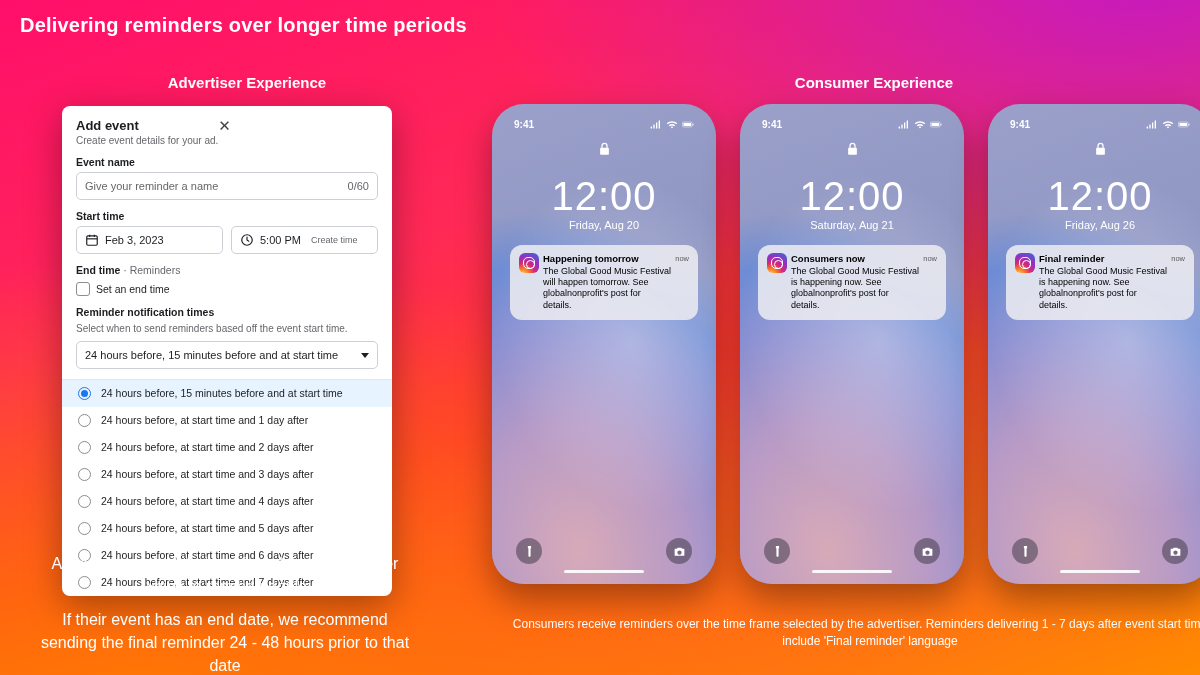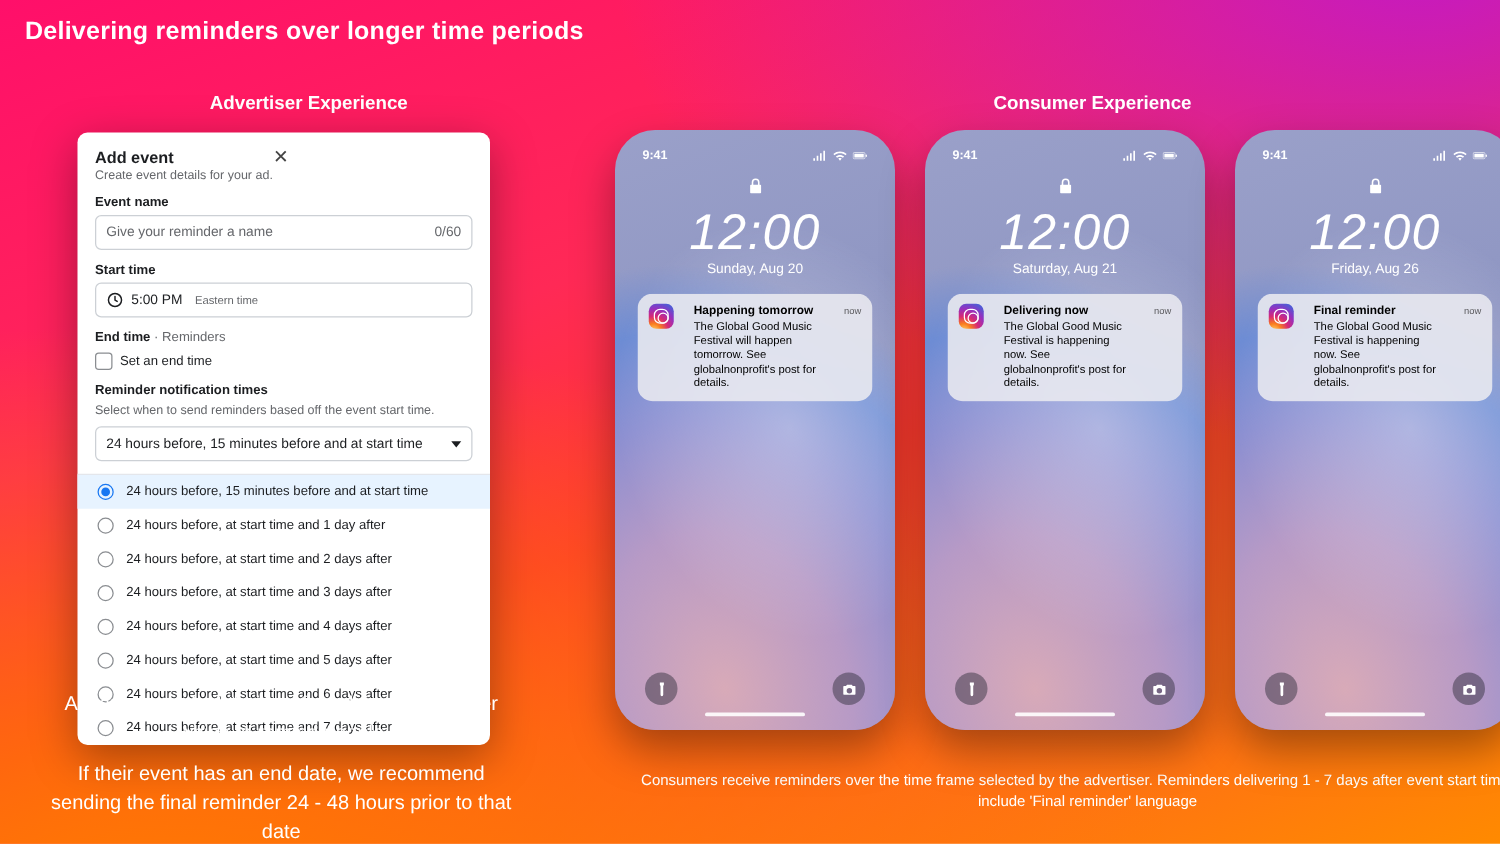--- a/index.html
+++ b/index.html
@@ -184,30 +184,30 @@
     justify-content:space-between;
     padding: 2px 14px 0 14px;
     font-size:10px;
     font-weight:600;
     color:#fff;
   }
   .sb-icons { display:flex; gap:4px; align-items:center; }
   .sb-icons svg { width:12px; height:9px; }
   .lock { display:flex; justify-content:center; margin-top:6px; }
   .lock svg { width:15px; height:18px; }
-  .clock { text-align:center; font-size:40px; font-weight:300; color:#fff; letter-spacing:1px; margin-top:6px;font-style:italic; }
+  .clock { text-align:center; font-size:40px; font-weight:300; color:#fff; letter-spacing:1px; margin-top:16px; }
   .date { text-align:center; font-size:11px; color:#fff; margin-top:0px; }
 
   .notif {
     margin: 14px 10px 0 10px;
     background: rgba(235,235,240,.88);
     border-radius: 12px;
     padding: 8px 9px 9px 9px;
     display:flex;
-    gap:16px;
+    gap:4px;
     align-items:flex-start;
     backdrop-filter: blur(2px);
     color:#000;
   }
   .ig-icon {
     width:20px; height:20px; border-radius:6px; flex:none;
     background:
       radial-gradient(120% 120% at 20% 110%, #feda75 0%, #fa7e1e 25%, #d62976 50%, #962fbf 75%, #4f5bd5 100%);
     position:relative;
   }
@@ -264,25 +264,36 @@
   <div class="input">
     <span>Give your reminder a name</span>
     <span>0/60</span>
   </div>
 
   <div class="field-label">Start time</div>
   <div class="row2">
     <div class="input val">
       <span style="display:flex;align-items:center;gap:6px">
         <svg class="icon-mini" viewBox="0 0 24 24">
+            <rect x="3" y="5" width="18" height="16" rx="2" fill="none" stroke="#1c1e21" stroke-width="2"></rect>
+            <line x1="3" y1="10" x2="21" y2="10" stroke="#1c1e21" stroke-width="2"></line>
+            <line x1="8" y1="3" x2="8" y2="7" stroke="#1c1e21" stroke-width="2"></line>
+            <line x1="16" y1="3" x2="16" y2="7" stroke="#1c1e21" stroke-width="2"></line>
+          </svg>
+        <span>Feb 3, 2023</span>
+      </span>
+    </div>
+    <div class="input val">
+      <span style="display:flex;align-items:center;gap:6px">
+        <svg class="icon-mini" viewBox="0 0 24 24">
             <circle cx="12" cy="12" r="9" fill="none" stroke="#1c1e21" stroke-width="2"></circle>
             <path d="M12 7v5l3 2" fill="none" stroke="#1c1e21" stroke-width="2" stroke-linecap="round"></path>
           </svg>
         <span>5:00 PM</span>
-        <span class="tz">Eastern time</span>
+        <span class="tz">Create time</span>
       </span>
     </div>
   </div>
 
   <div class="field-label">
     <span>End time</span> <span class="muted">· Reminders</span>
   </div>
   <div class="checkbox-row">
     <span class="checkbox"></span>
     <span>Set an end time</span>
@@ -353,21 +364,21 @@
               <rect x="21" y="4" width="2" height="4" rx="1" fill="#fff"></rect>
             </svg>
           </span>
         </div>
         <div class="lock">
           <svg viewBox="0 0 24 24">
             <path fill="#fff" d="M7 10V7a5 5 0 0110 0v3h1a1 1 0 011 1v9a1 1 0 01-1 1H6a1 1 0 01-1-1v-9a1 1 0 011-1zm2 0h6V7a3 3 0 10-6 0z"></path>
           </svg>
         </div>
         <div class="clock">12:00</div>
-        <div class="date">Sunday, Aug 20</div>
+        <div class="date">Friday, Aug 20</div>
         <div class="notif">
           <span class="ig-icon"></span>
           <span class="notif-text"><b>Happening tomorrow</b><span>The Global Good Music Festival will happen tomorrow. See globalnonprofit's post for details.</span></span>
           <span class="notif-time">now</span>
         </div>
         <div class="dock">
           <span class="dock-btn">
             <svg viewBox="0 0 24 24">
               <path fill="#fff" d="M9 2h6v3l-1 2v13a2 2 0 01-4 0V7L9 5zM9 5h6"></path>
             </svg>
@@ -401,21 +412,21 @@
         </div>
         <div class="lock">
           <svg viewBox="0 0 24 24">
             <path fill="#fff" d="M7 10V7a5 5 0 0110 0v3h1a1 1 0 011 1v9a1 1 0 01-1 1H6a1 1 0 01-1-1v-9a1 1 0 011-1zm2 0h6V7a3 3 0 10-6 0z"></path>
           </svg>
         </div>
         <div class="clock">12:00</div>
         <div class="date">Saturday, Aug 21</div>
         <div class="notif">
           <span class="ig-icon"></span>
-          <span class="notif-text"><b>Delivering now</b><span>The Global Good Music Festival is happening now. See globalnonprofit's post for details.</span></span>
+          <span class="notif-text"><b>Consumers now</b><span>The Global Good Music Festival is happening now. See globalnonprofit's post for details.</span></span>
           <span class="notif-time">now</span>
         </div>
         <div class="dock">
           <span class="dock-btn">
             <svg viewBox="0 0 24 24">
               <path fill="#fff" d="M9 2h6v3l-1 2v13a2 2 0 01-4 0V7L9 5zM9 5h6"></path>
             </svg>
           </span>
           <span class="dock-btn">
             <svg viewBox="0 0 24 24">

